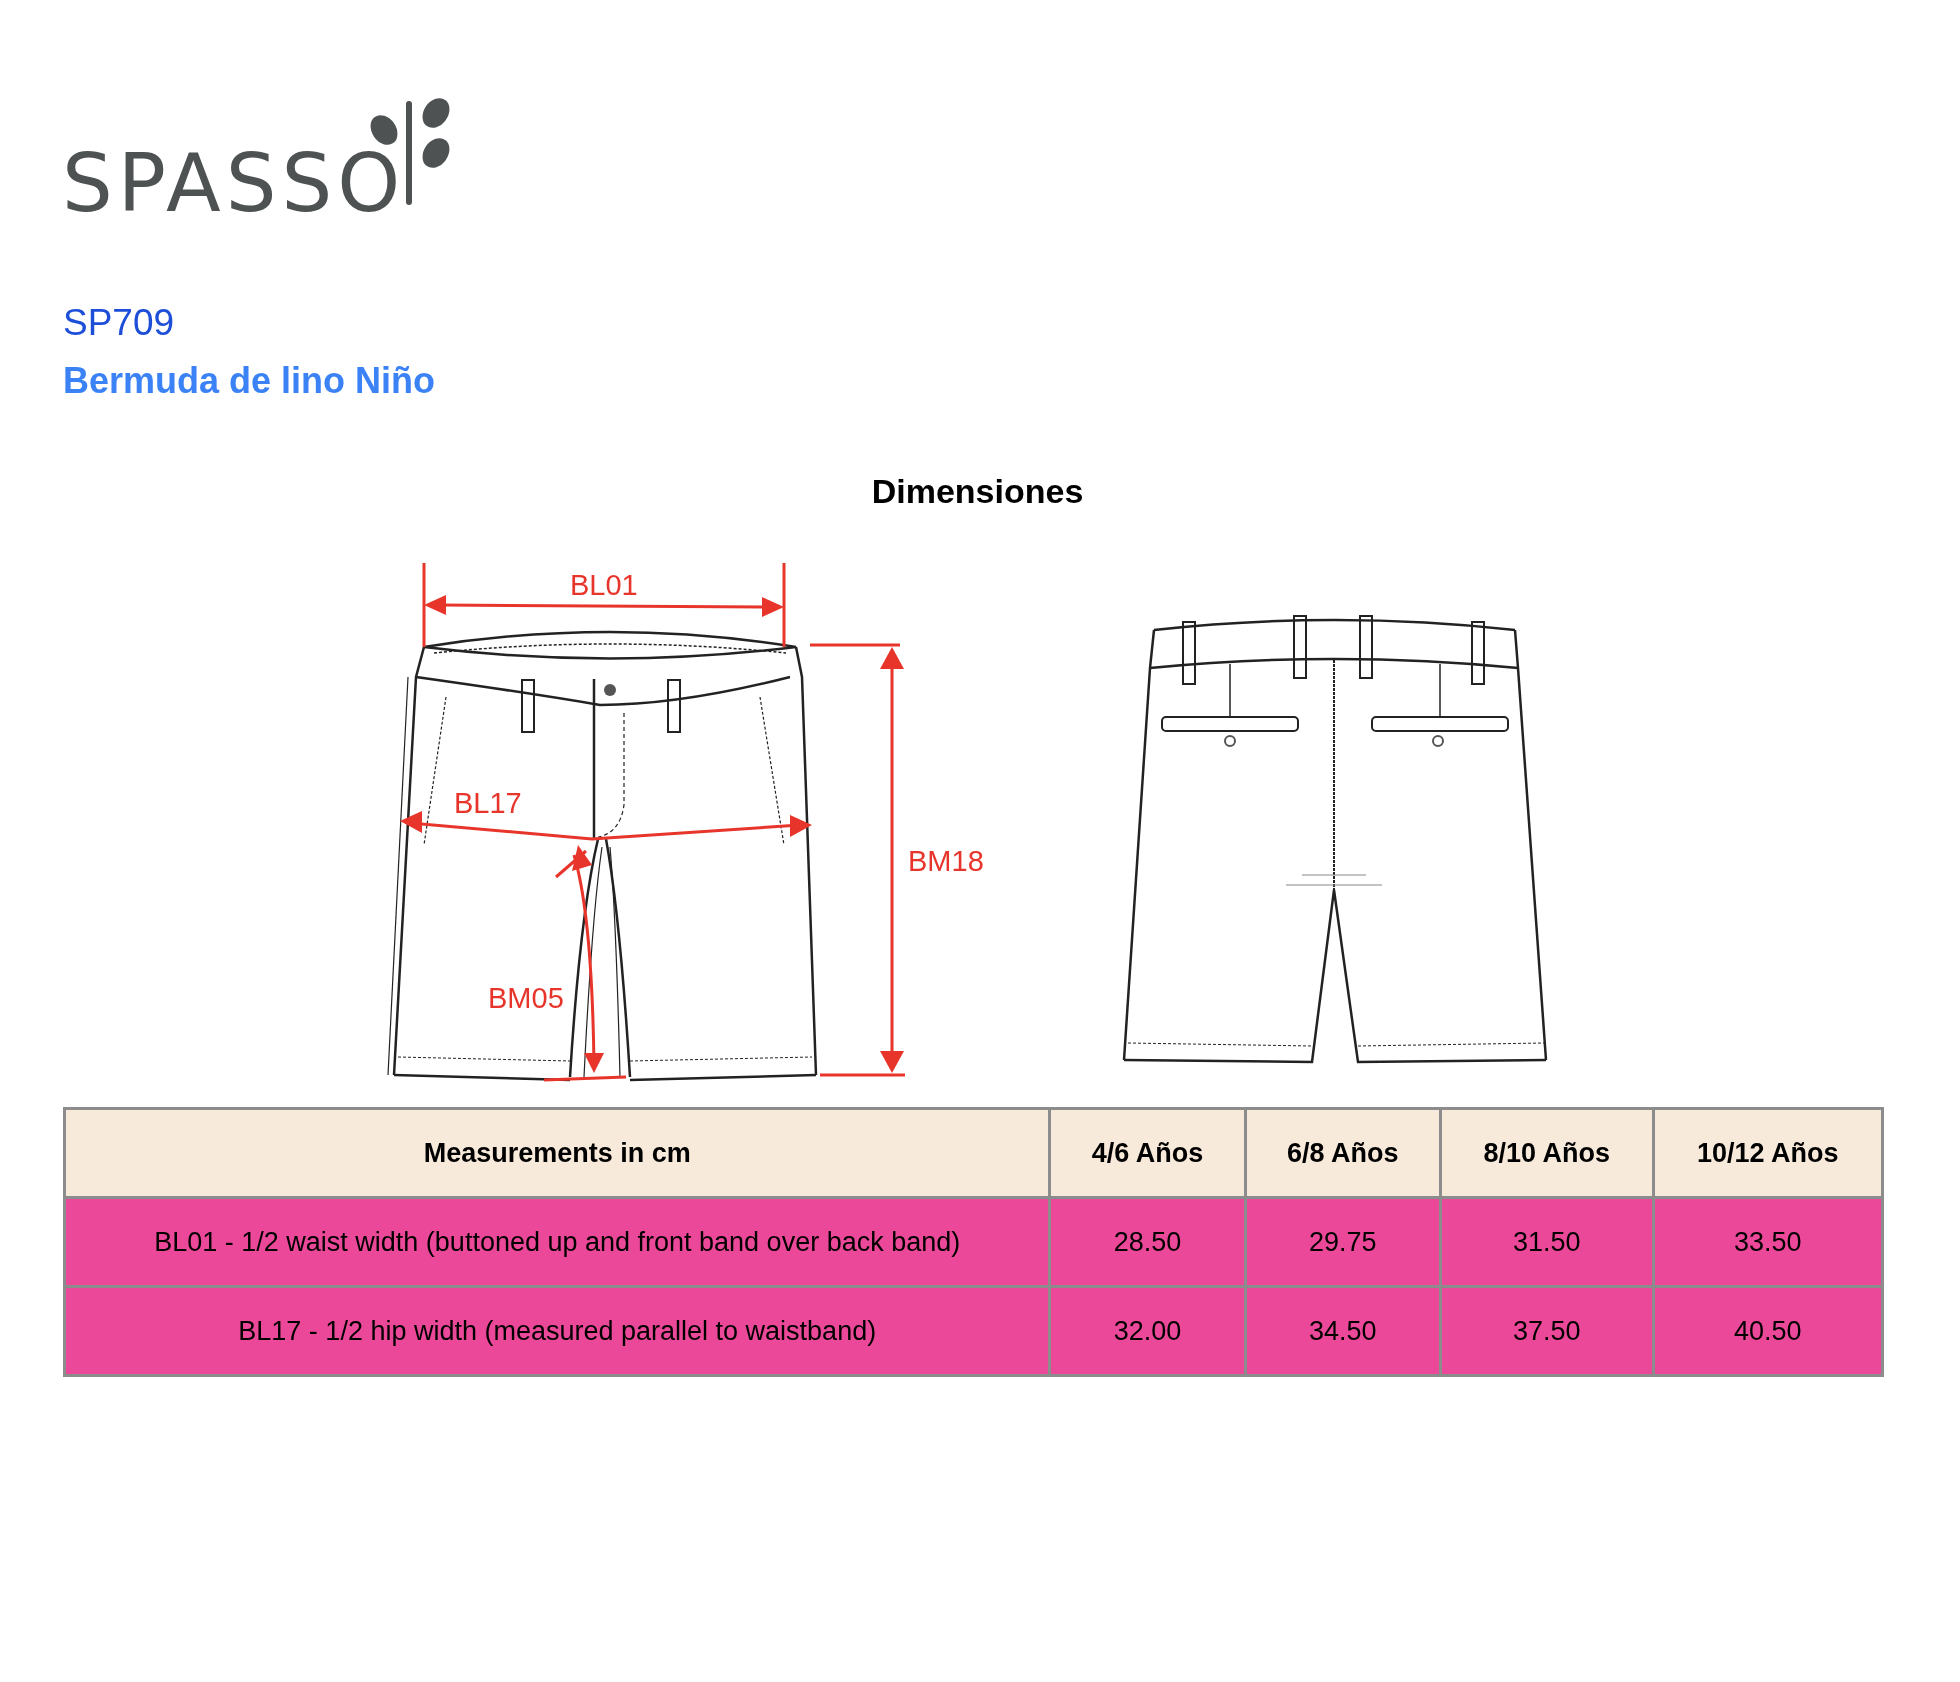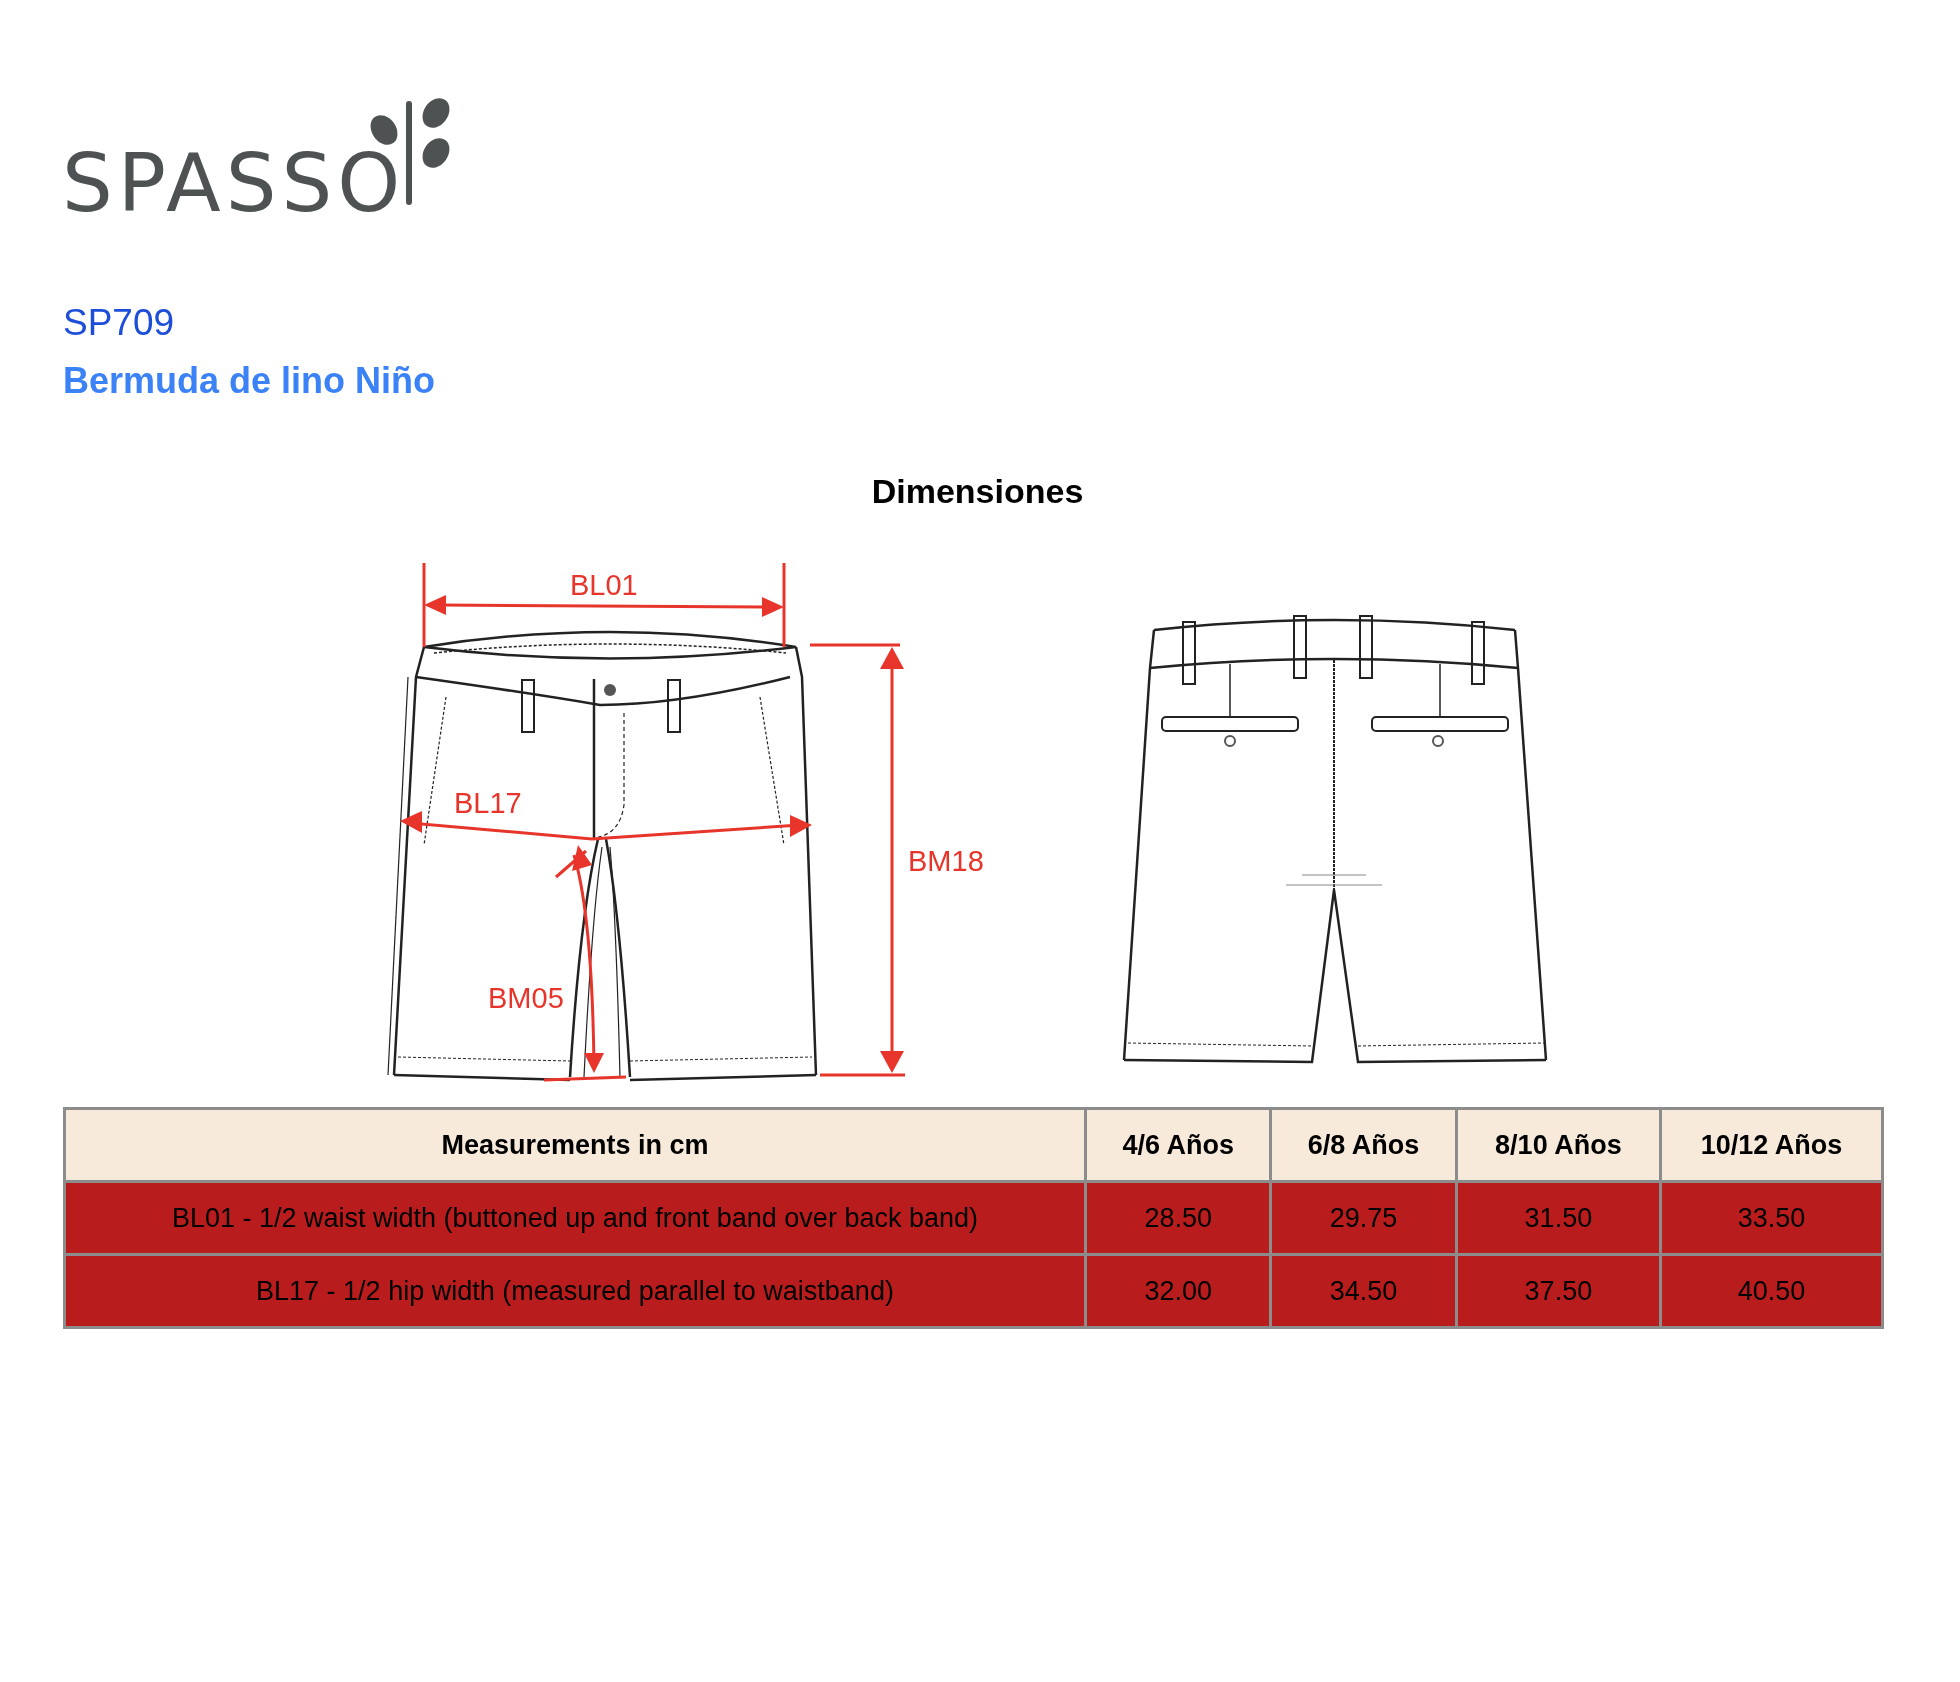--- a/index.html
+++ b/index.html
@@ -6,23 +6,23 @@
   body { width:1960px; height:1682px; position:relative; overflow:hidden; font-family:"Liberation Sans", sans-serif; color:#000; }
   .logo { position:absolute; left:62px; top:95px; width:400px; height:120px; }
   .logo-text { position:absolute; left:0; top:36px; font-family:"DejaVu Sans", sans-serif; font-size:80px; letter-spacing:5px; color:#4f5253; line-height:1;margin-top:13px; }
   .logo-icon { position:absolute; left:300px; top:0; }
   .code { position:absolute; left:63px; top:302px; font-size:37px; color:#1d4ed8; }
   .title { position:absolute; left:63px; top:360px; font-size:36px; font-weight:bold; color:#3b82f6; }
   .section-title { position:absolute; left:0; width:1955px; text-align:center; top:472px; font-size:34px; font-weight:bold; }
   .drawing-front { position:absolute; left:380px; top:555px; }
   .drawing-back { position:absolute; left:1110px; top:600px; }
   table.sizes { position:absolute; left:63px; top:1107px; width:1821px; border-collapse:collapse; font-size:27px; }
-  table.sizes th, table.sizes td { border:3px solid #8c8c8c; text-align:center; height:54px; padding:8px; }
+  table.sizes th, table.sizes td { border:3px solid #8c8c8c; text-align:center; height:54px; padding:16px; }
   table.sizes th { background:#f8eadb; font-weight:bold; }
-  table.sizes td { background:#b91c1c; }
+  table.sizes td { background:#ec4899; }
   .c0 { width:1056px; } .c1 { width:173px; } .c2 { width:173px; } .c3 { width:193px; } .c4 { width:212px; }
 </style>
 </head>
 <body>
 
 <div class="logo">
   <div class="logo-text">SPASSO</div>
   <svg class="logo-icon" width="100" height="112" viewBox="0 0 100 112">
     <rect x="44" y="6" width="6" height="104" rx="3" fill="#4f5253"></rect>
     <ellipse cx="22" cy="35" rx="12" ry="16" transform="rotate(-35 22 35)" fill="#4f5253"></ellipse>

